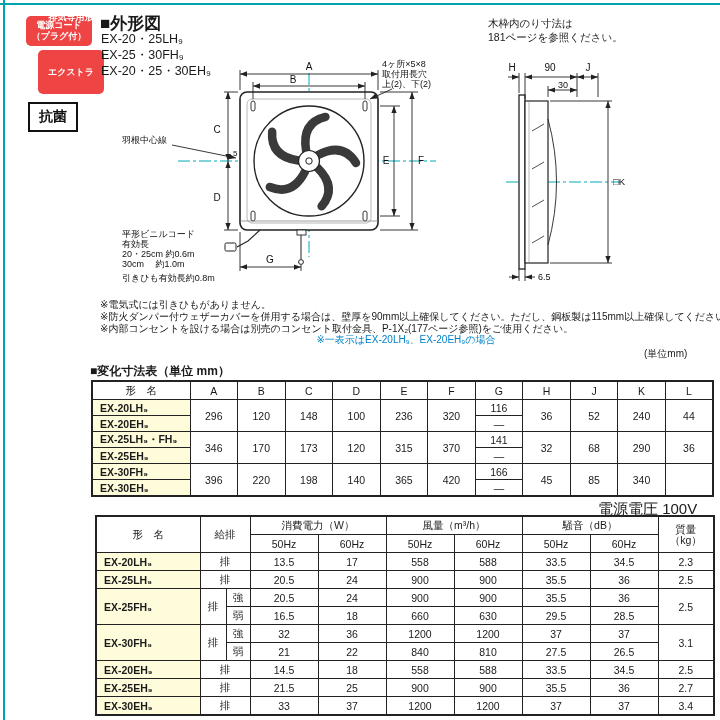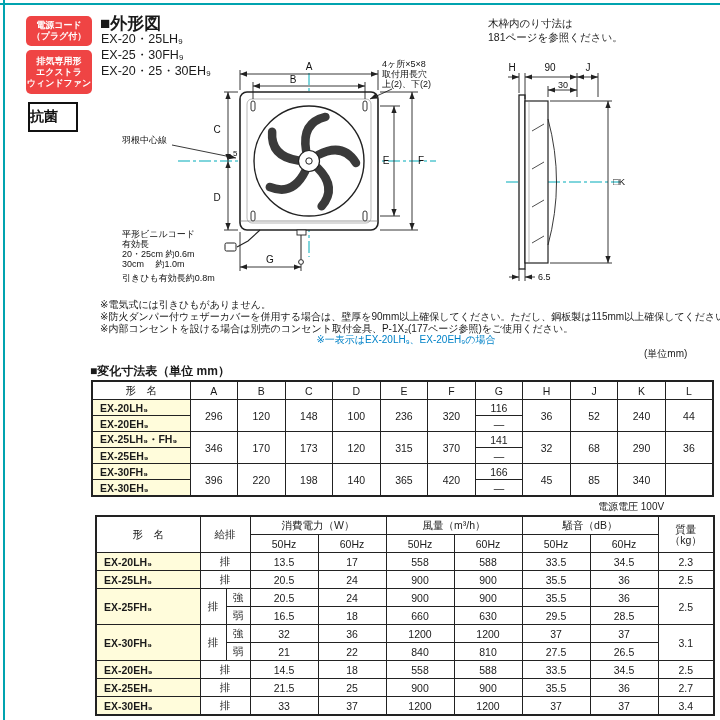--- a/index.html
+++ b/index.html
@@ -2,35 +2,35 @@
 <html><head>
 <meta charset="utf-8">
 <style>
   html,body{margin:0;padding:0;}
   body{width:720px;height:720px;background:#ffffff;font-family:"Liberation Sans","DejaVu Sans",sans-serif;color:#1a1a1a;position:relative;overflow:hidden;}
   .page{position:absolute;inset:0;background:#fff;}
   .rule-top{position:absolute;left:0;top:3px;width:720px;height:2px;background:#00A3AF;}
   .rule-left{position:absolute;left:3px;top:0;width:2px;height:720px;background:#00A3AF;}
   .badge{position:absolute;background:#ef4444;color:#fff;border-radius:5px;display:flex;flex-direction:column;justify-content:center;align-items:center;font-size:9px;font-weight:bold;line-height:11px;text-align:center;}
   .badge-power{left:26px;top:16px;width:66px;height:30px;}
-  .badge-type{left:26px;top:50px;width:66px;height:44px;}
-  .badge-anti{position:absolute;left:28px;top:102px;width:46px;height:26px;border:2px solid #111;color:#111;background:#fff;display:flex;align-items:center;justify-content:flex-start;font-size:14px;font-weight:bold;}
+  .badge-type{left:38px;top:50px;width:66px;height:44px;gap:44px;}
+  .badge-anti{position:absolute;left:28px;top:102px;width:46px;height:26px;border:2px solid #111;color:#111;background:#fff;display:flex;align-items:center;justify-content:center;font-size:14px;font-weight:bold;}
   .section-title{position:absolute;left:100px;top:12px;font-size:17px;font-weight:bold;}
   .models{position:absolute;left:101px;top:31px;font-size:12.5px;line-height:16px;}
   .corner-note{position:absolute;left:488px;top:16px;font-size:10.5px;line-height:14px;}
   .notes{position:absolute;left:100px;top:299px;width:612px;font-size:10px;line-height:11.8px;white-space:nowrap;}
   .notes .blue{color:#0082C8;text-align:center;}
   .unit-note{position:absolute;left:644px;top:347px;font-size:10px;}
   .dim-title{position:absolute;left:90px;top:363px;font-size:12px;font-weight:bold;}
   table{border-collapse:collapse;table-layout:fixed;background:#fff;}
   .dimtab{position:absolute;left:91px;top:380px;width:623px;font-size:10.5px;border:2px solid #222;}
   .dimtab th,.dimtab td{border:1px solid #222;text-align:center;padding:0;height:15px;overflow:hidden;}
   .dimtab th{height:17px;font-weight:normal;border-bottom:1.5px solid #222;}
   .model{background:#FFFCDB;text-align:left !important;padding-left:7px !important;font-weight:bold;}
-  .power-note{position:absolute;left:598px;top:500px;font-size:10px;}
+  .power-note{position:absolute;left:598px;top:500px;font-size:15px;}
   .spectab{position:absolute;left:95px;top:515px;width:620px;font-size:10.5px;border:2px solid #222;}
   .spectab th,.spectab td{border:1px solid #222;text-align:center;padding:0;height:17px;overflow:hidden;}
   .spectab th{font-weight:normal;}
   .prewrap{white-space:pre-line;line-height:11px;}
   svg text{fill:#111;font-family:"Liberation Sans","DejaVu Sans",sans-serif;}
 </style>
 </head>
 <body>
 
 <div class="page">

